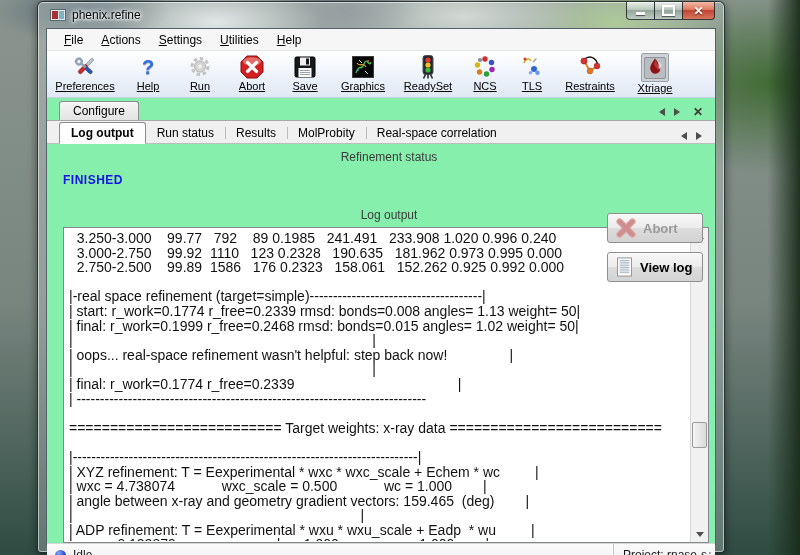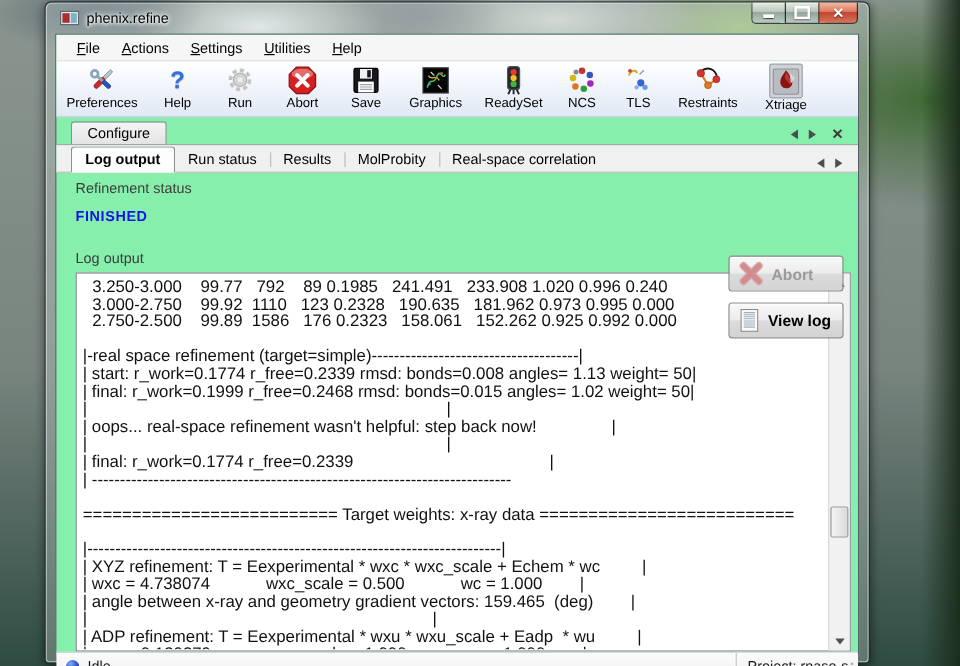--- a/index.html
+++ b/index.html
@@ -42,21 +42,21 @@
   
   .menubar{height:21px;background:#f6f6f6;border-bottom:1px solid #e4e4e4;
     display:flex;align-items:center;padding-left:8px;flex:none;}
   .menu-item{font-size:12px;color:#000;padding:2px 9px;cursor:default;}
   
   .toolbar{height:44px;flex:none;display:flex;align-items:flex-start;
     padding:2px 0 0 6px;background:linear-gradient(#ffffff,#eef3fa 55%,#dfe8f4);
     border-bottom:1px solid #c6d2e0;}
   .tool{display:flex;flex-direction:column;align-items:center;margin-right:8px;}
   .tool .ticon{height:27px;display:flex;align-items:center;justify-content:center;}
-  .tool .tlabel{font-size:11px;color:#000;white-space:nowrap;line-height:12px;}
+  .tool .tlabel{font-size:11px;color:#000;white-space:nowrap;line-height:12px;text-decoration:underline;}
   .tool.selected .ticon{background:#cfd3d8;border:1px solid #9aa0a8;border-radius:2px;}
   .qmark{font-size:20px;font-weight:bold;color:#2f6fe0;line-height:1;
     text-shadow:0 1px 1px rgba(0,0,0,.35);}
   
   .tabrow1{height:22px;flex:none;display:flex;align-items:flex-end;
     padding-left:12px;border-bottom:1px solid #a7a7a7;position:relative;}
   .tab{height:19px;box-sizing:border-box;padding:0 13px;margin-right:3px;
     border:1px solid #8b8e92;border-bottom:none;border-radius:3px 3px 0 0;
     background:linear-gradient(#f5f5f5,#e3e3e3);display:flex;align-items:center;
     font-size:12px;}
@@ -69,21 +69,21 @@
   .tabrow2{height:22px;flex:none;display:flex;align-items:flex-end;
     padding-left:12px;border-bottom:1px solid #bdbdbd;position:relative;
     background:#f0f0f0;}
   .stab{font-size:12px;padding:3px 11px;position:relative;}
   .stab.sep::before{content:"";position:absolute;left:0;top:4px;bottom:4px;
     width:1px;background:#bdbdbd;}
   .stab.active{font-weight:bold;background:#fdfdfd;border:1px solid #8b8e92;
     border-radius:3px 3px 0 0;border-bottom:1px solid #fdfdfd;margin-bottom:-1px;}
   
   .content{flex:1;position:relative;padding:6px 0 0 16px;box-sizing:border-box;}
-  .section-label{font-size:12px;color:#3c3c3c;}
+  .section-label{font-size:12px;color:#3c3c3c;text-align:center;}
   .finished{margin-top:9px;font-size:12px;font-weight:bold;color:#1414e6;
     letter-spacing:.5px;}
   .loglabel{margin-top:21px;}
   .logbox{margin-top:5px;width:646px;height:316px;background:#fff;
     border:1px solid #828790;position:relative;box-sizing:border-box;}
   .log-pre{position:absolute;left:5px;top:3px;right:18px;bottom:1px;margin:0;
     font-family:Liberation Sans, sans-serif;font-size:14px;line-height:14.6px;
     color:#111;white-space:pre;overflow:hidden;}
   .vscroll{position:absolute;top:0;right:0;bottom:0;width:17px;background:#f1f1f1;
     border-left:1px solid #d9d9d9;}

